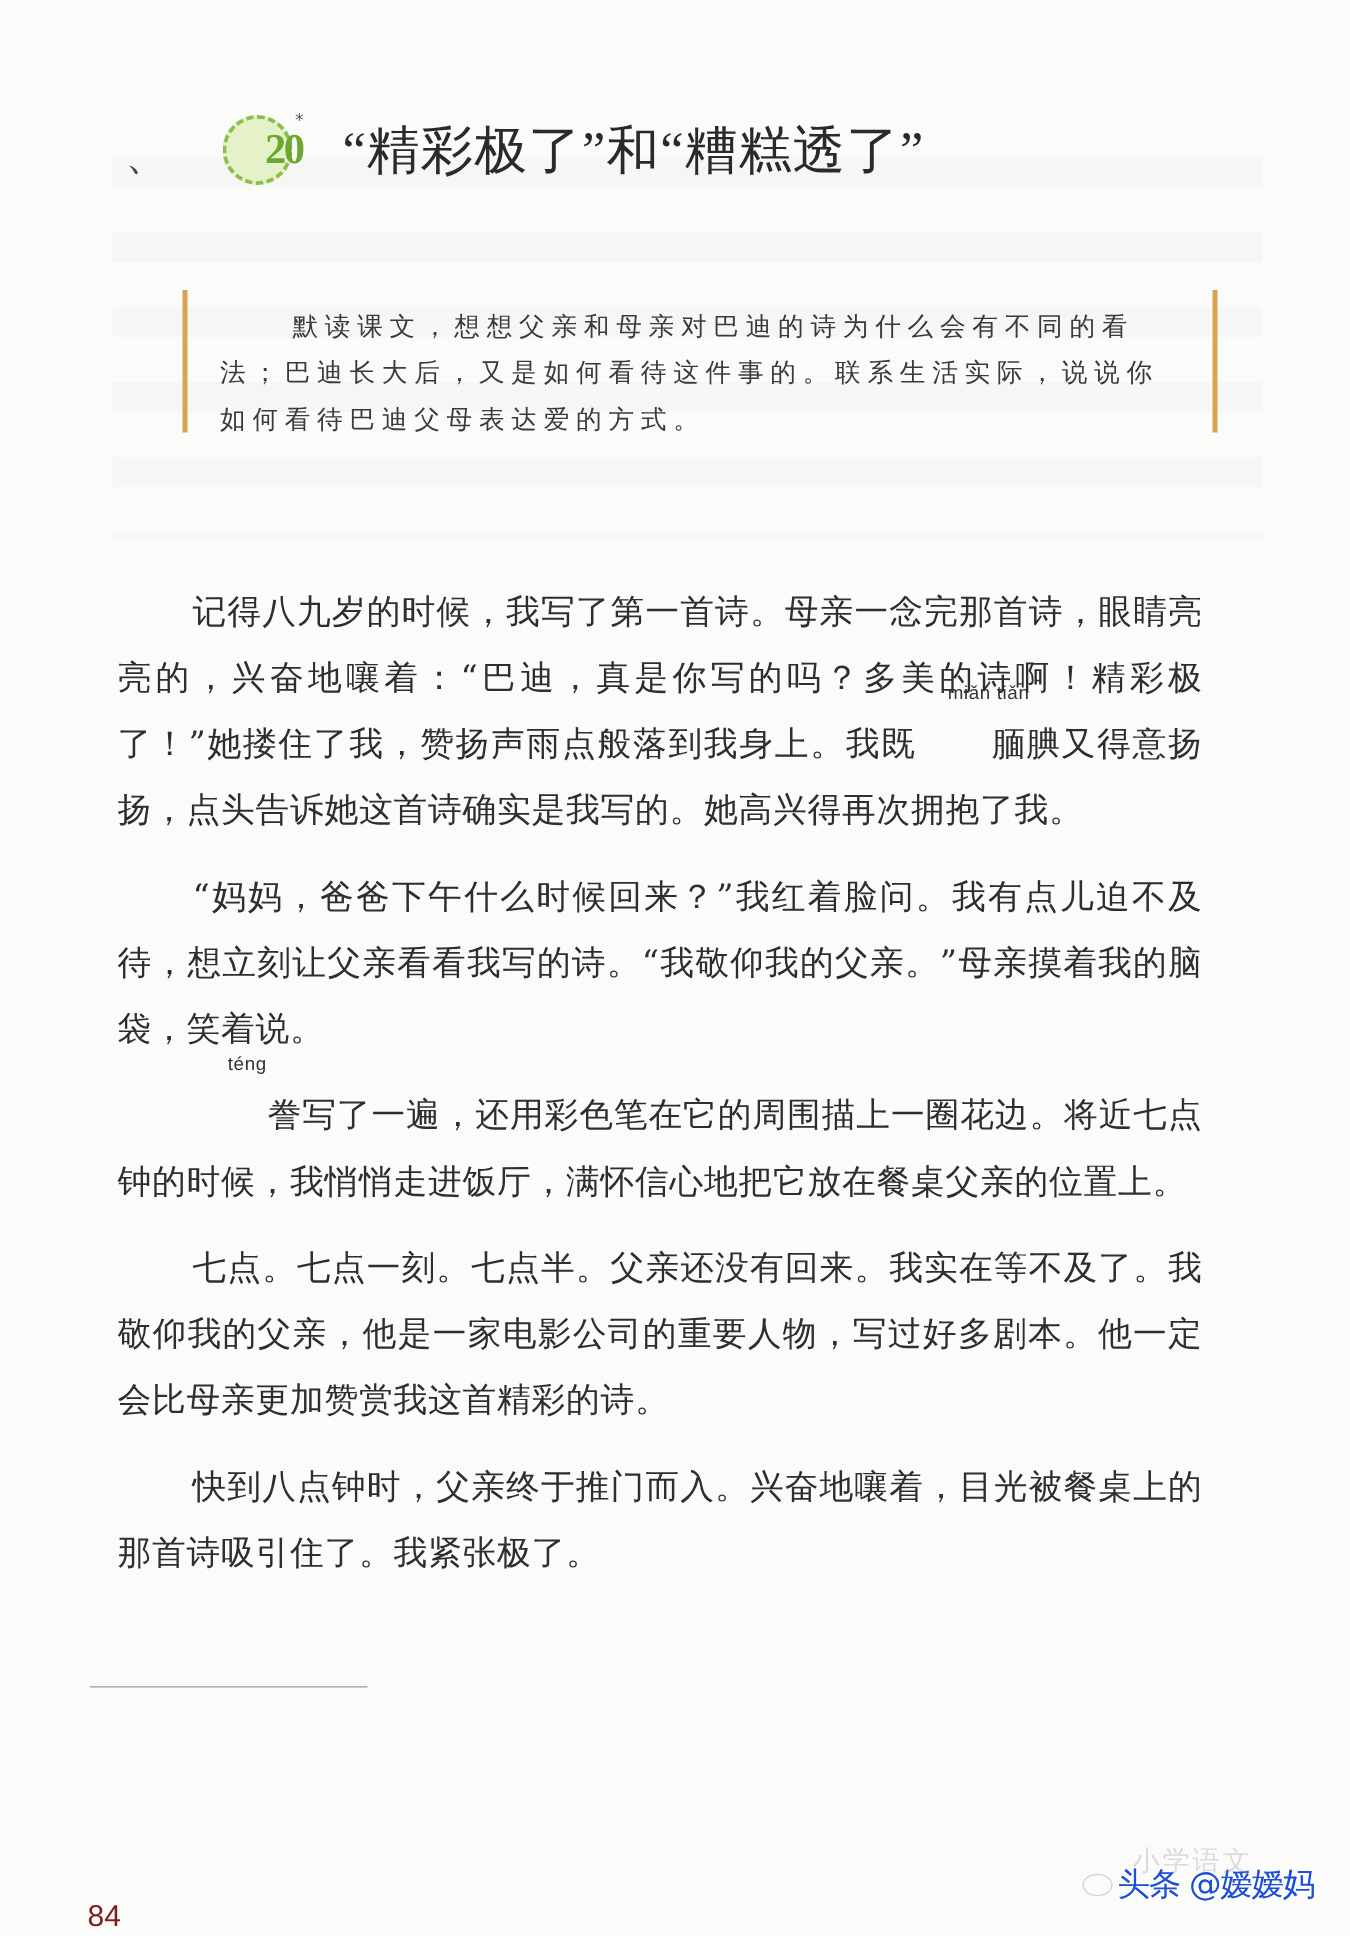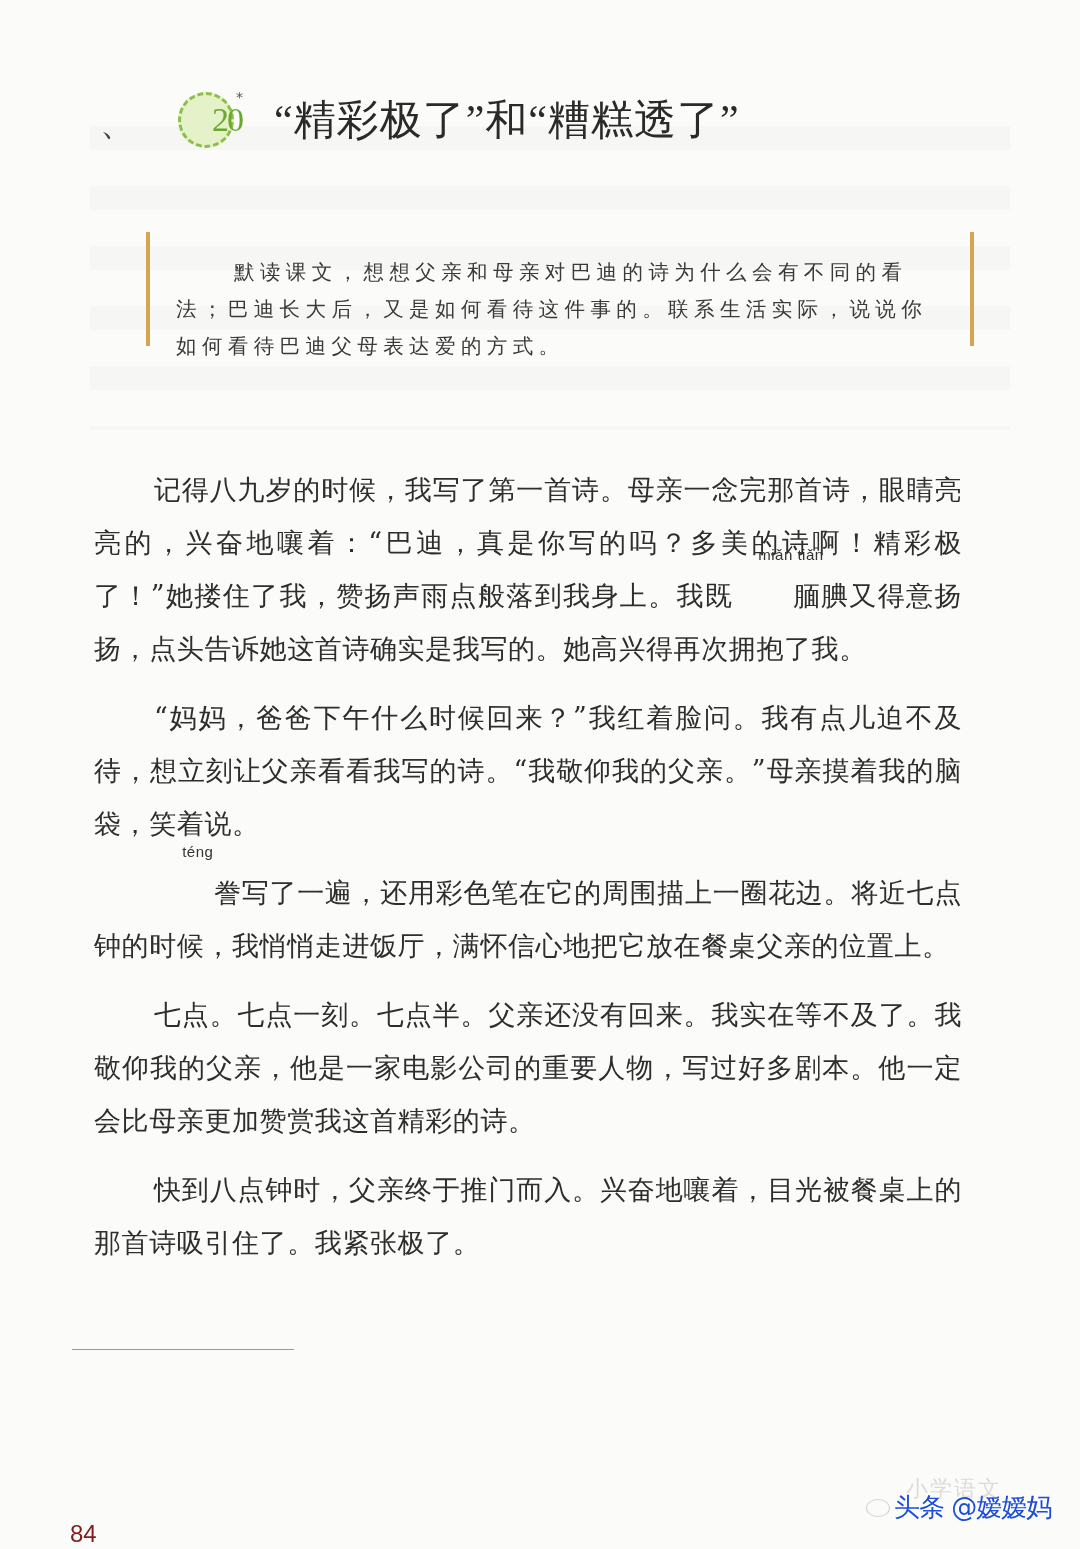--- a/index.html
+++ b/index.html
@@ -13,29 +13,29 @@
     .page { position: absolute; left: 0; top: 0; width: 1080px; height: 1549px; }
     
     .bleed { position: absolute; left: 90px; top: 90px; width: 920px; height: 340px;
       background: repeating-linear-gradient(180deg, rgba(0,0,0,0) 0 36px, rgba(0,0,0,0.018) 36px 60px); }
 
     .title-row { position: absolute; left: 100px; top: 80px; height: 80px; display: flex; align-items: center; }
     .dunhao { font-family: "DejaVu Serif", serif; font-size: 34px; color: #444; margin-right: 44px; margin-top: 8px; }
     .lesson-badge { position: relative; width: 56px; height: 56px; border-radius: 50%;
       background: #e5f1c9; border: 3px dashed #8cbf4a; box-sizing: border-box;
       display: flex; align-items: center; justify-content: center; }
-    .lesson-num { font-family: "Liberation Serif", serif; font-weight: normal; font-size: 34px; color: #6aa82e; letter-spacing: -2px; margin-left: 42px; }
+    .lesson-num { font-family: "Liberation Serif", serif; font-weight: bold; font-size: 34px; color: #6aa82e; letter-spacing: -2px; margin-left: 42px; }
     .star { position: absolute; right: -12px; top: -6px; font-size: 14px; color: #555; }
     .title { font-family: Liberation Serif, serif; font-size: 42px; color: #2a2a2a; margin-left: 40px; letter-spacing: 1px; }
 
     .guide { position: absolute; left: 146px; top: 232px; width: 828px; height: 116px; }
     .guide-bar { position: absolute; top: 0; width: 4px; height: 114px; background: #d9a452; }
     .guide-bar.left { left: 0; }
     .guide-bar.right { right: 0; }
-    .guide-text { position: absolute; left: 30px; top: 22px; width: 770px;
+    .guide-text { position: absolute; left: 30px; top: 11px; width: 770px;
       font-family: "DejaVu Sans", sans-serif; font-size: 20.5px; line-height: 37px; letter-spacing: 5.4px; color: #3a3a3a; }
     .guide-text .indent { display: inline-block; width: 58px; }
 
     .body-text { position: absolute; left: 78px; top: 447px; width: 900px;
       font-family: "DejaVu Serif", "Liberation Serif", serif; font-size: 27px; color: #2e2e2e; }
     .para { margin: 16px; line-height: 53px; text-align: justify; text-indent: 60px; letter-spacing: 0.6px; }
     .ruby-wrap { position: relative; display: inline-block; }
     .pinyin { position: absolute; left: 50%; transform: translateX(-50%); top: -22px;
       font-family: "Liberation Sans", sans-serif; font-size: 15px; color: #333; white-space: nowrap; text-indent: 0; letter-spacing: 0.5px; line-height: 16px; }
 

